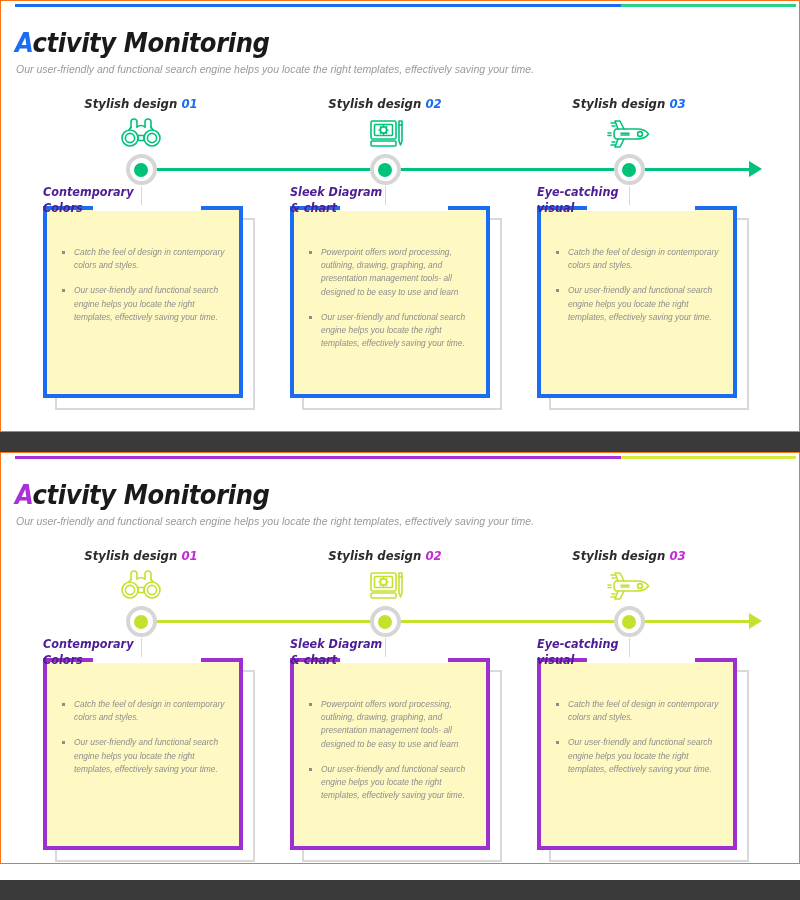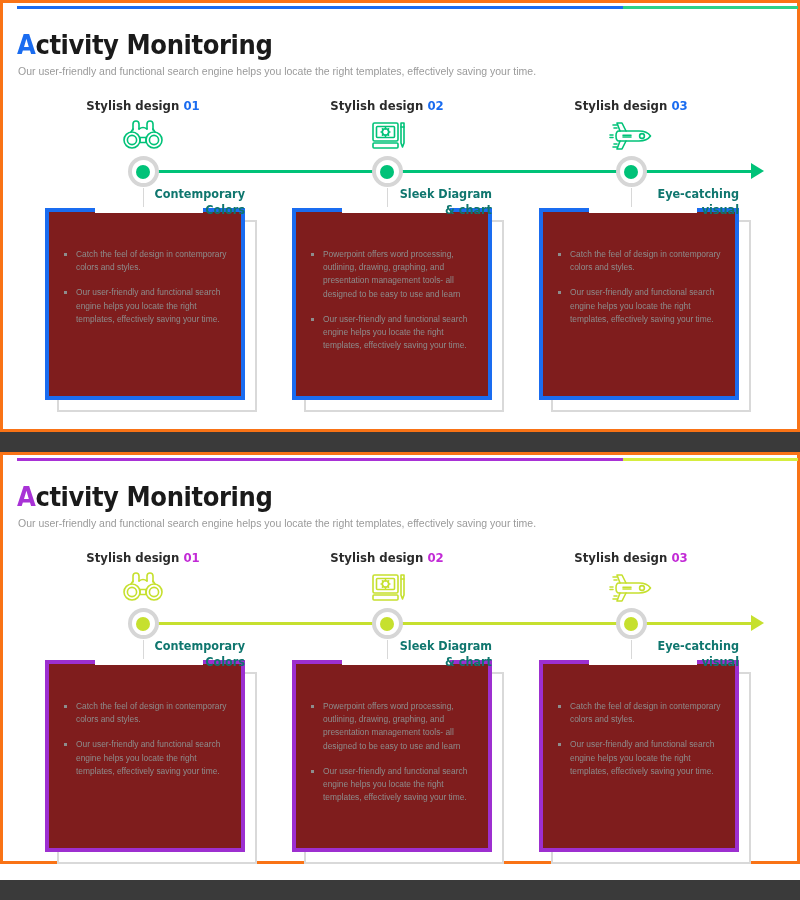--- a/index.html
+++ b/index.html
@@ -9,21 +9,22 @@
     font-family: "Liberation Sans", sans-serif;
     overflow: hidden;
   }
   .page { position: relative; width: 800px; height: 900px; background:#fff; }
 
   
   .slide {
     position: absolute;
     left: 0; width: 800px;
     background: #ffffff;
-    border: 3px solid #f97316;
+    border: 1px solid #f97316;
+    font-style: italic;
   }
   .slide.one { top: 0px;  height: 432px; }
   .slide.two { top: 452px; height: 412px; }
 
   
   .accent-rule { position: absolute; top: 3px; left: 14px; height: 3px; width: 781px; }
   .accent-rule .seg-a { position:absolute; left:0;   top:0; height:3px; width:606px; }
   .accent-rule .seg-b { position:absolute; left:606px;top:0; height:3px; width:175px; }
 
   
@@ -92,31 +93,31 @@
   .card-wrap { position: absolute; width: 200px; }
 
   .card-shadow {
     position: absolute; left: 12px; top: 12px;
     width: 200px; height: 192px;
     border: 2px solid #d9d9d9; background: #fff;
   }
   .card {
     position: absolute; left: 0; top: 0;
     width: 200px; height: 192px;
-    background: #7f1d1d;
+    background: #fef9c3;
     border-style: solid; border-width: 4px;
   }
   .card .top-gap {
     position: absolute; left: 46px; top: -5px;
     width: 108px; height: 6px; background: #ffffff;
   }
   .card-title {
     position: absolute; left: 0; top: -22px; width: 200px;
-    text-align: right; font-size: 12.5px; font-weight: 700;
-    color: #0f766e; line-height: 16px;
+    text-align: left; font-size: 12.5px; font-weight: 700;
+    color: #4c1d95; line-height: 16px;
     font-family: "DejaVu Sans Condensed", "Liberation Sans", sans-serif;
   }
   .card-body {
     position: absolute; left: 13px; top: 36px; right: 10px;
   }
   .bullet {
     position: relative; padding-left: 14px; margin-bottom: 12px;
     font-size: 8.4px; line-height: 13.2px; color: #8d8d8d;
     font-family: "Liberation Sans", sans-serif;
   }

